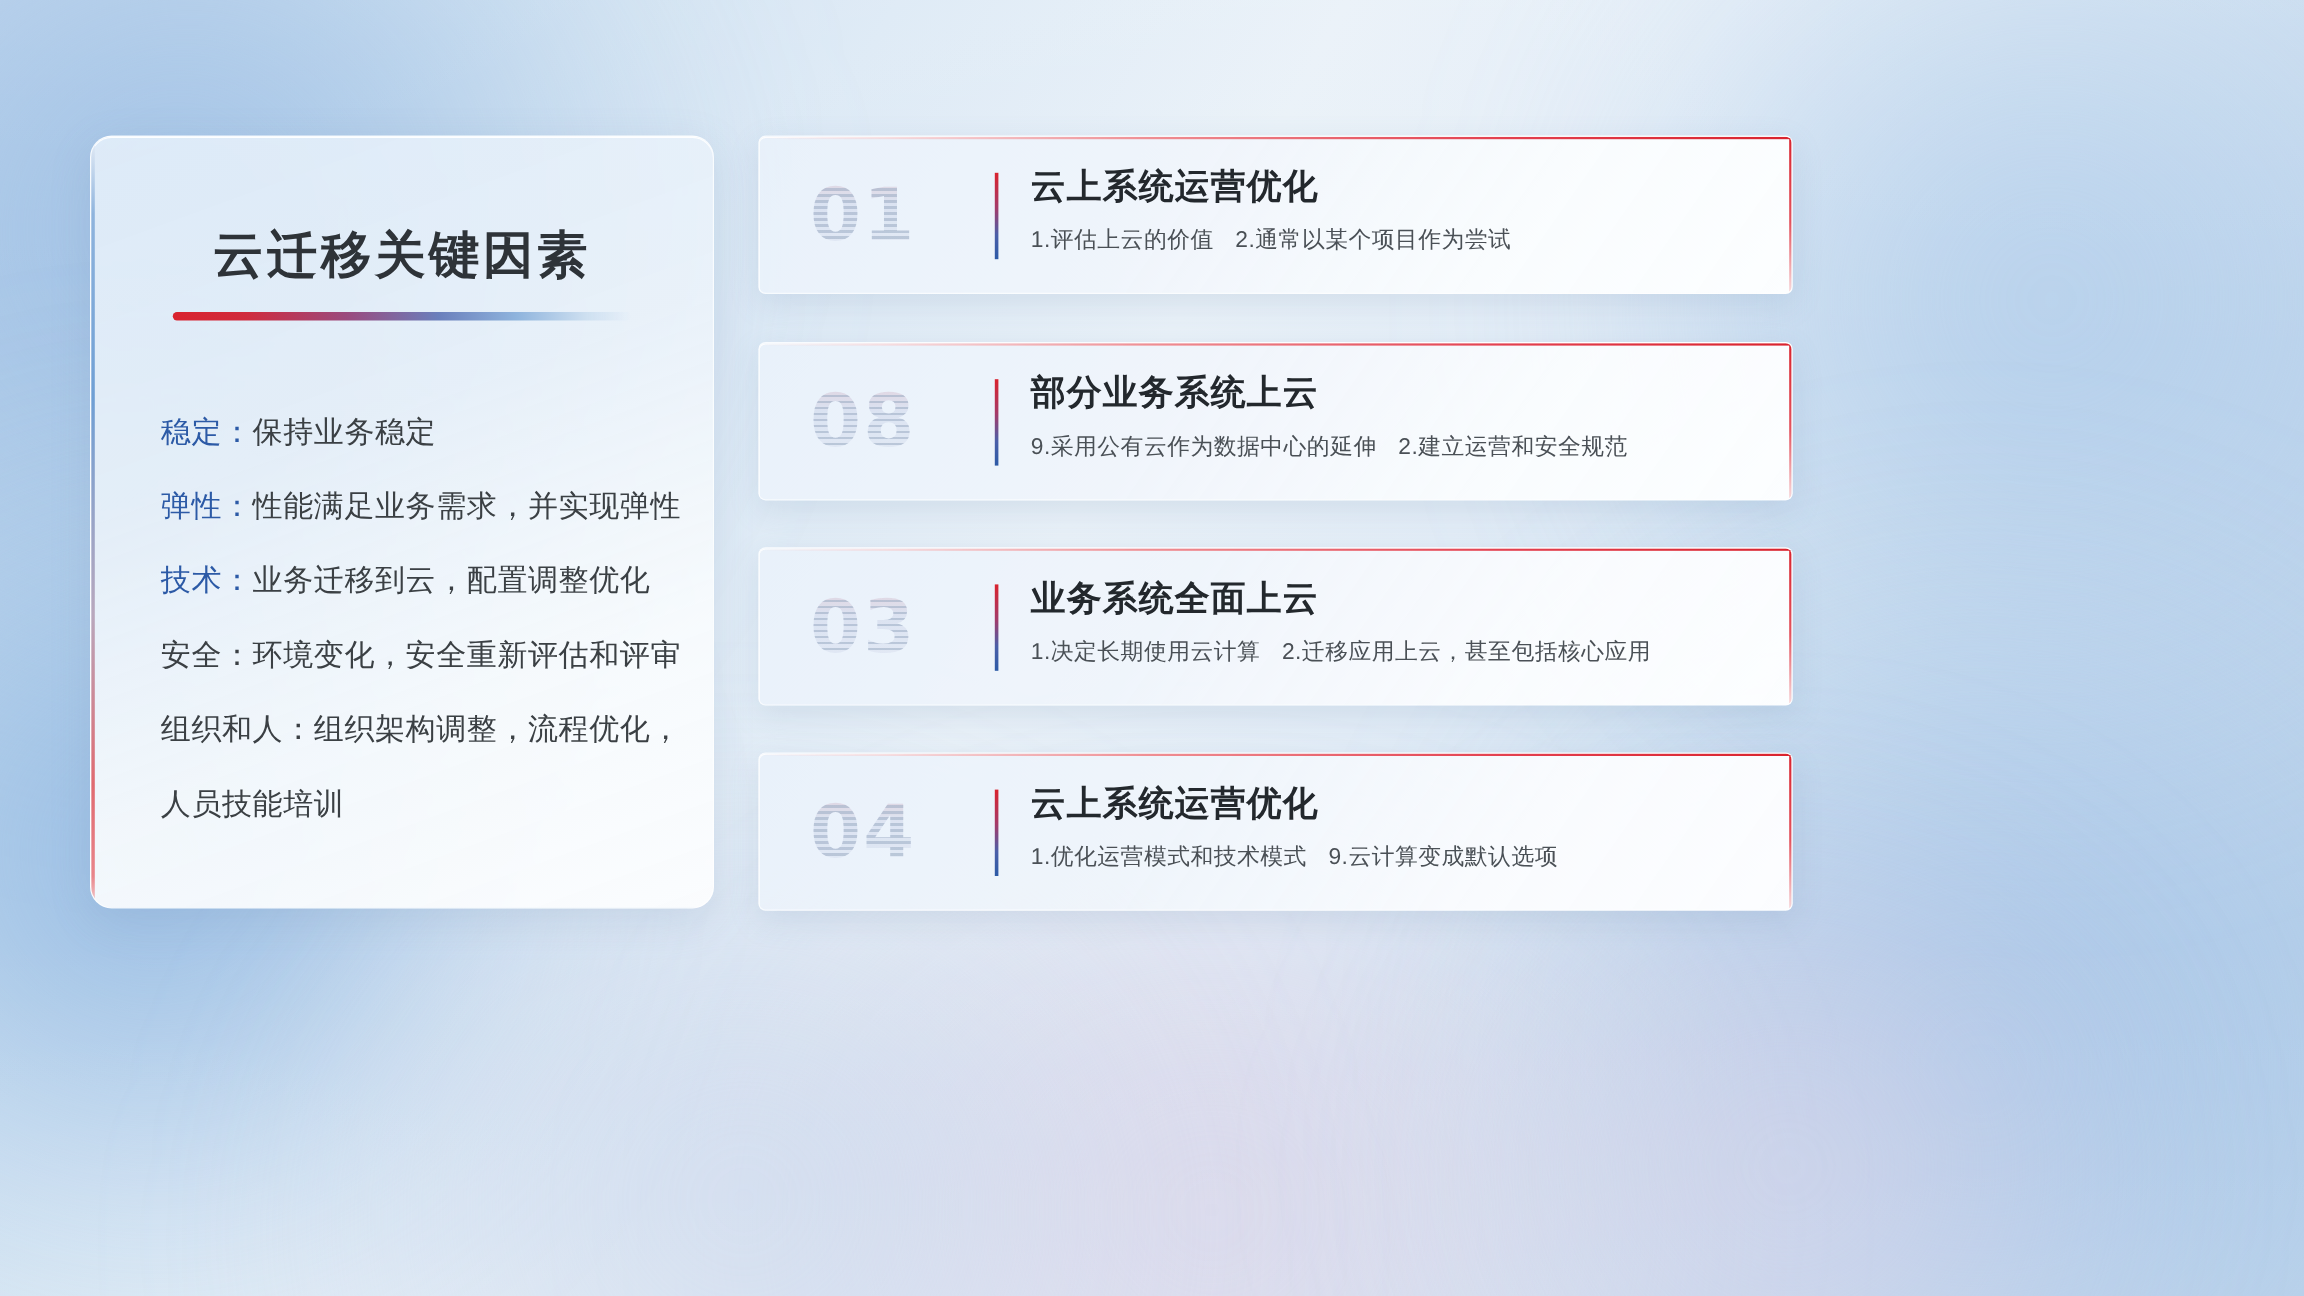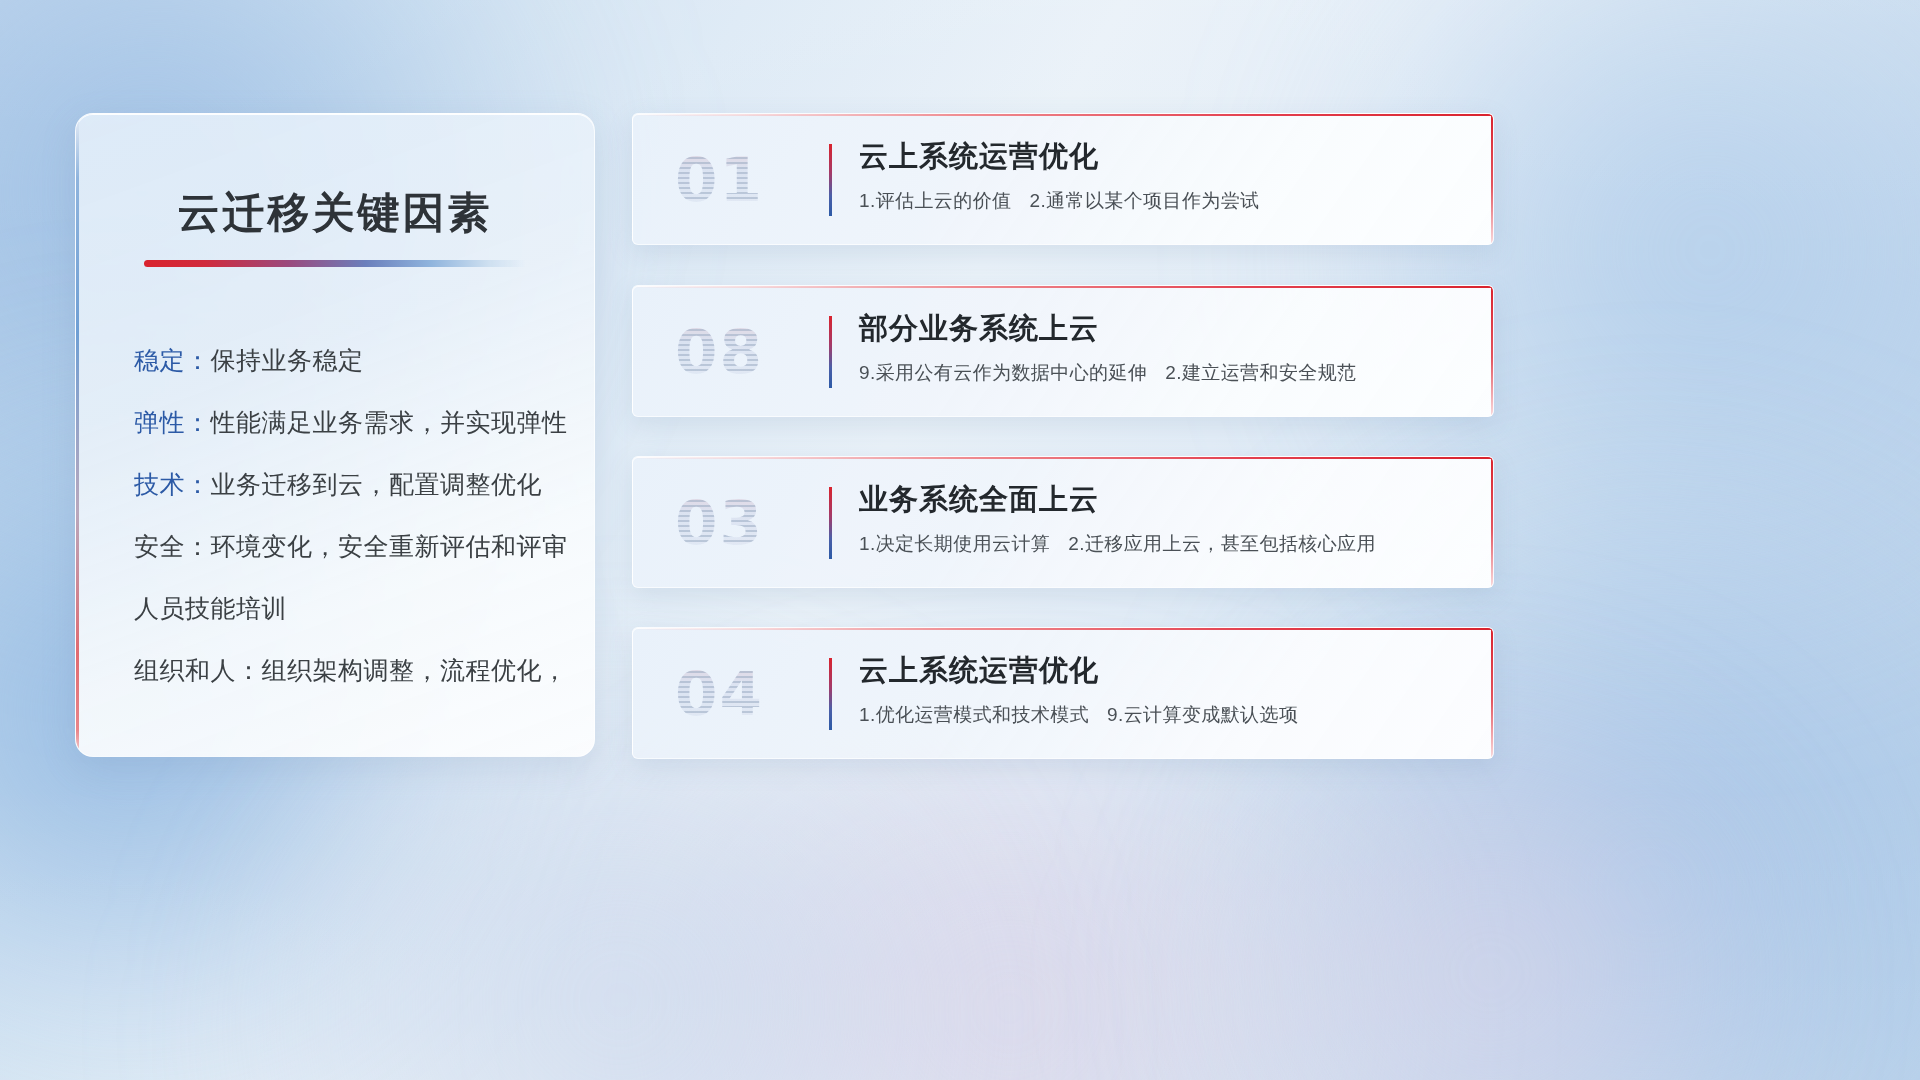--- a/index.html
+++ b/index.html
@@ -170,25 +170,25 @@
         <div class="panel-line">
           <span class="k">弹性：</span><span class="v">性能满足业务需求，并实现弹性</span>
         </div>
         <div class="panel-line">
           <span class="k">技术：</span><span class="v">业务迁移到云，配置调整优化</span>
         </div>
         <div class="panel-line">
           <span class="k plain">安全：</span><span class="v">环境变化，安全重新评估和评审</span>
         </div>
         <div class="panel-line">
+          <span class="k plain">组织和人：</span><span class="v">组织架构调整，流程优化，</span>
+        </div>
+        <div class="panel-line">
           <span class="k plain"></span><span class="v">人员技能培训</span>
         </div>
-        <div class="panel-line">
-          <span class="k plain">组织和人：</span><span class="v">组织架构调整，流程优化，</span>
-        </div>
       </div>
     </div>
   </section>
 
   <section class="card" id="card-1">
     <div class="card-topline"></div>
     <div class="card-rightline"></div>
     <div class="card-num">01</div>
     <div class="card-sep"></div>
     <div class="card-body">

